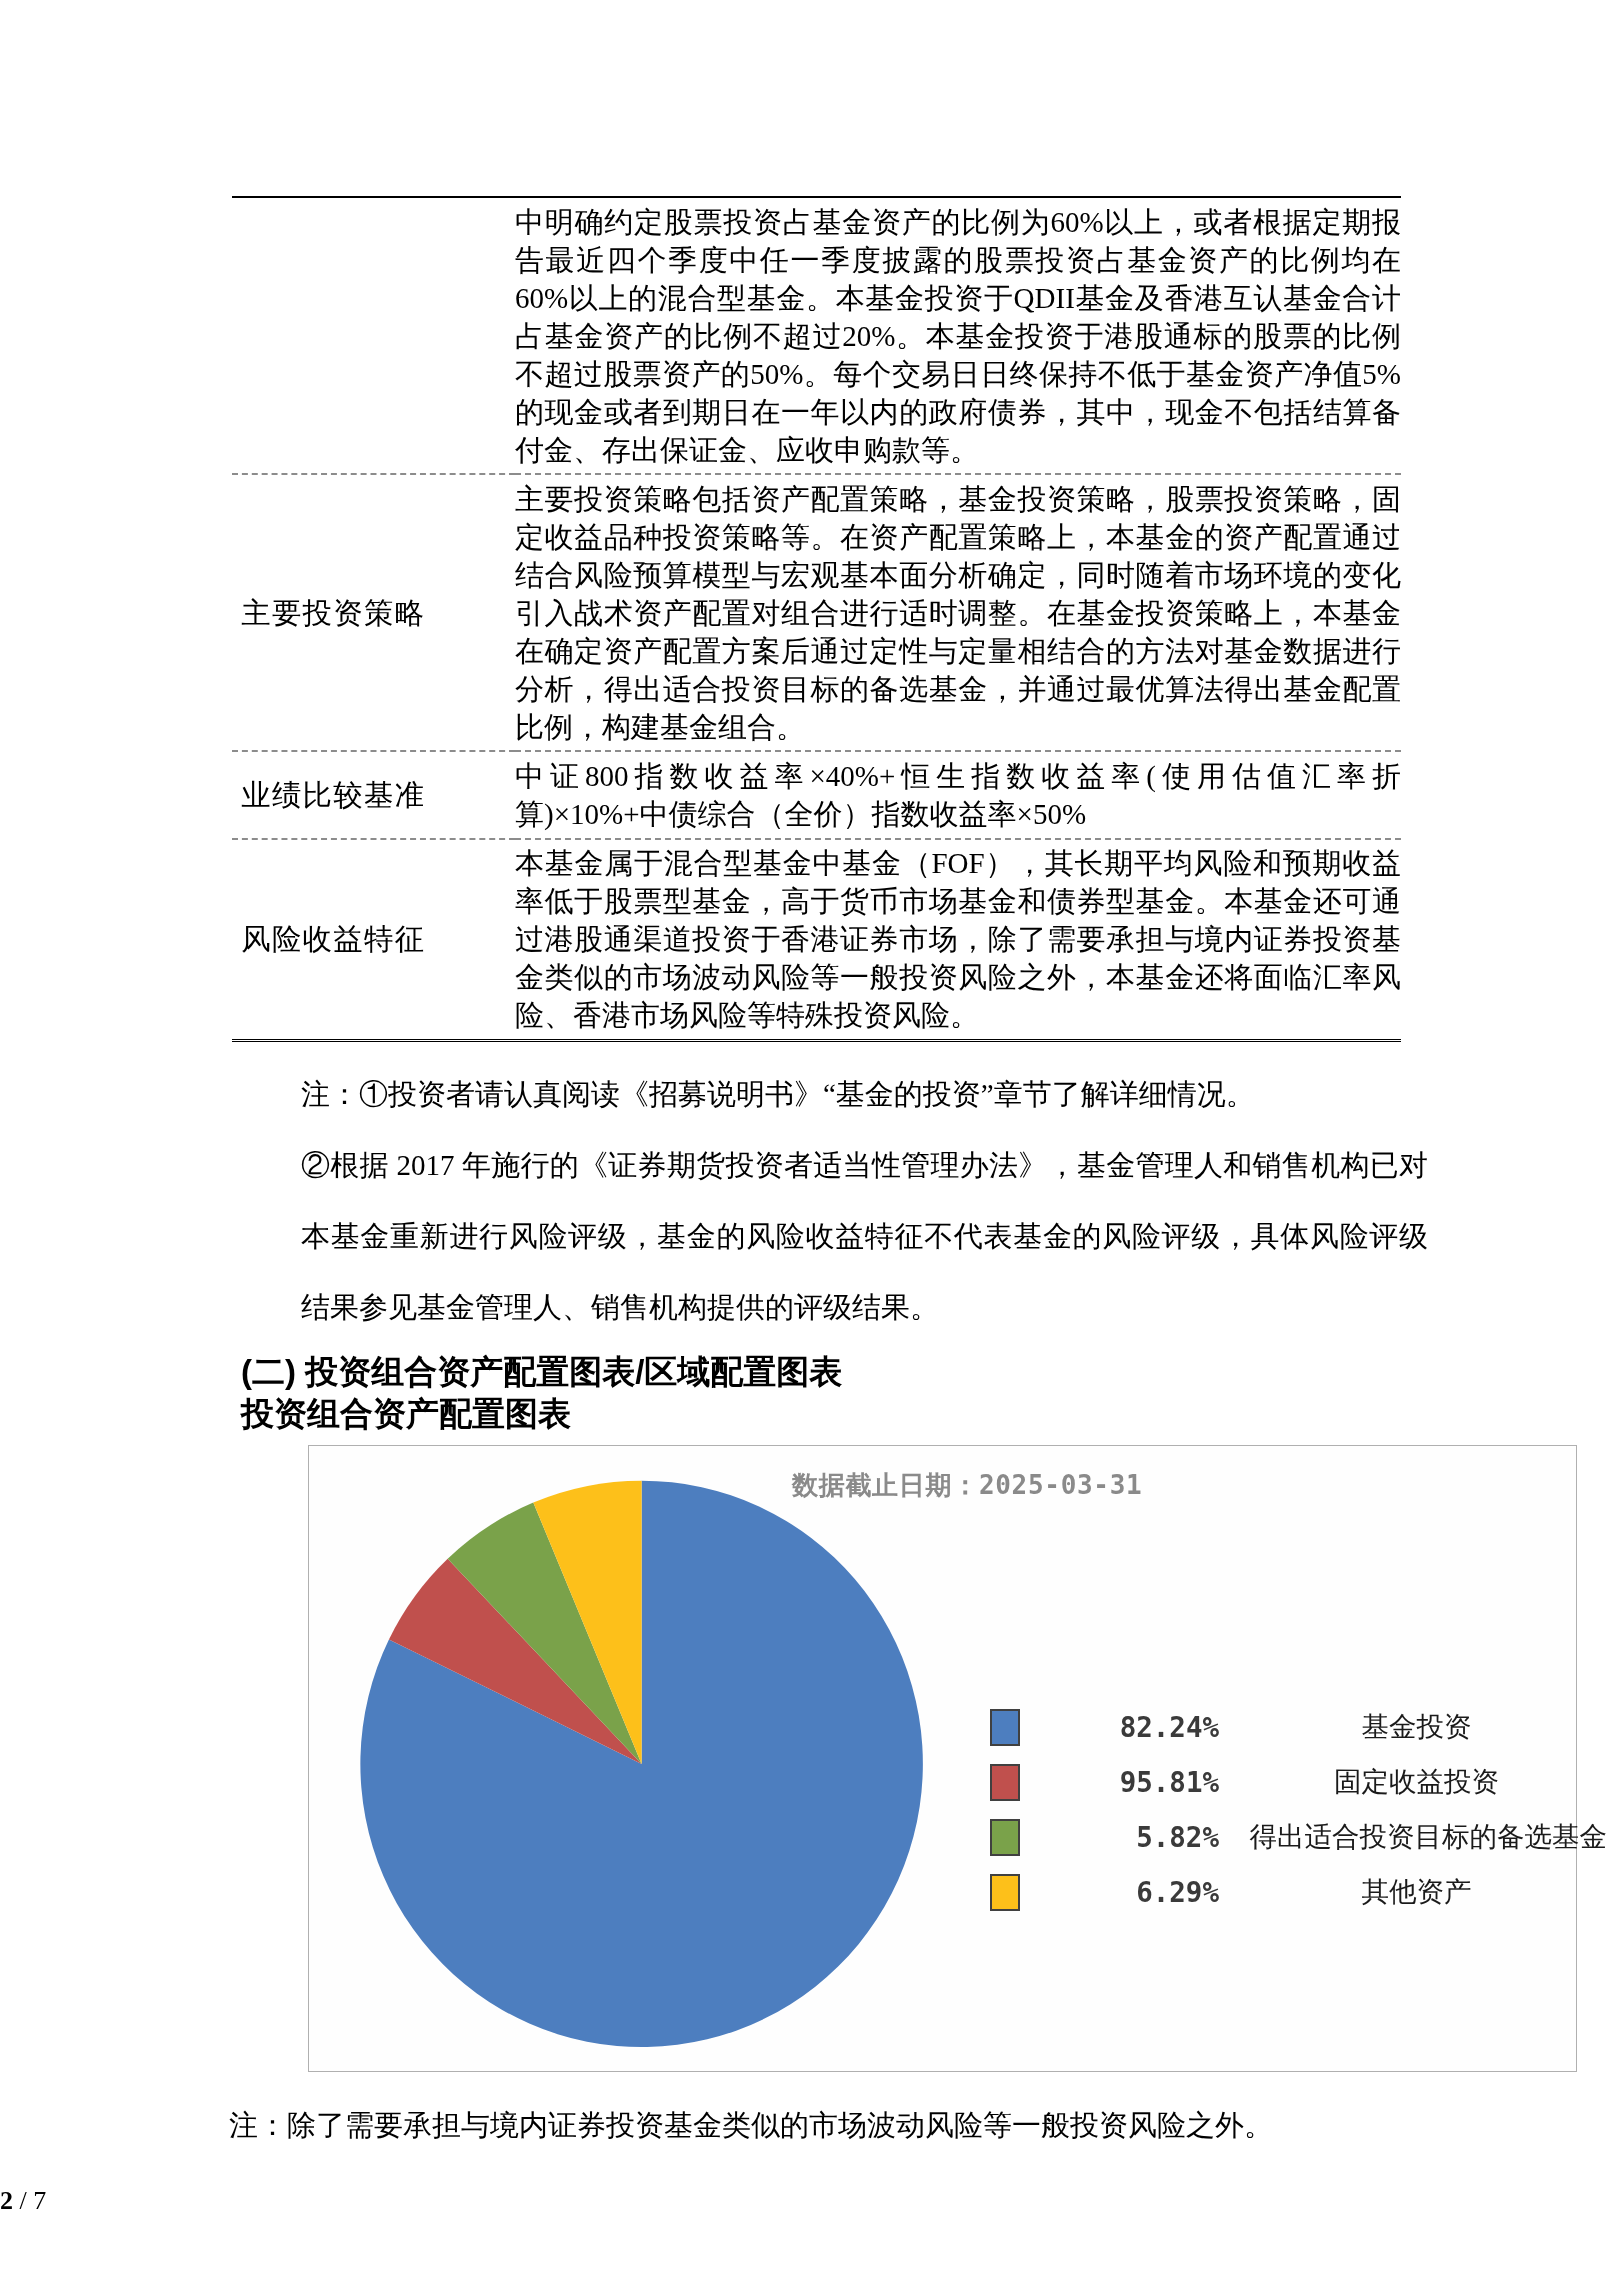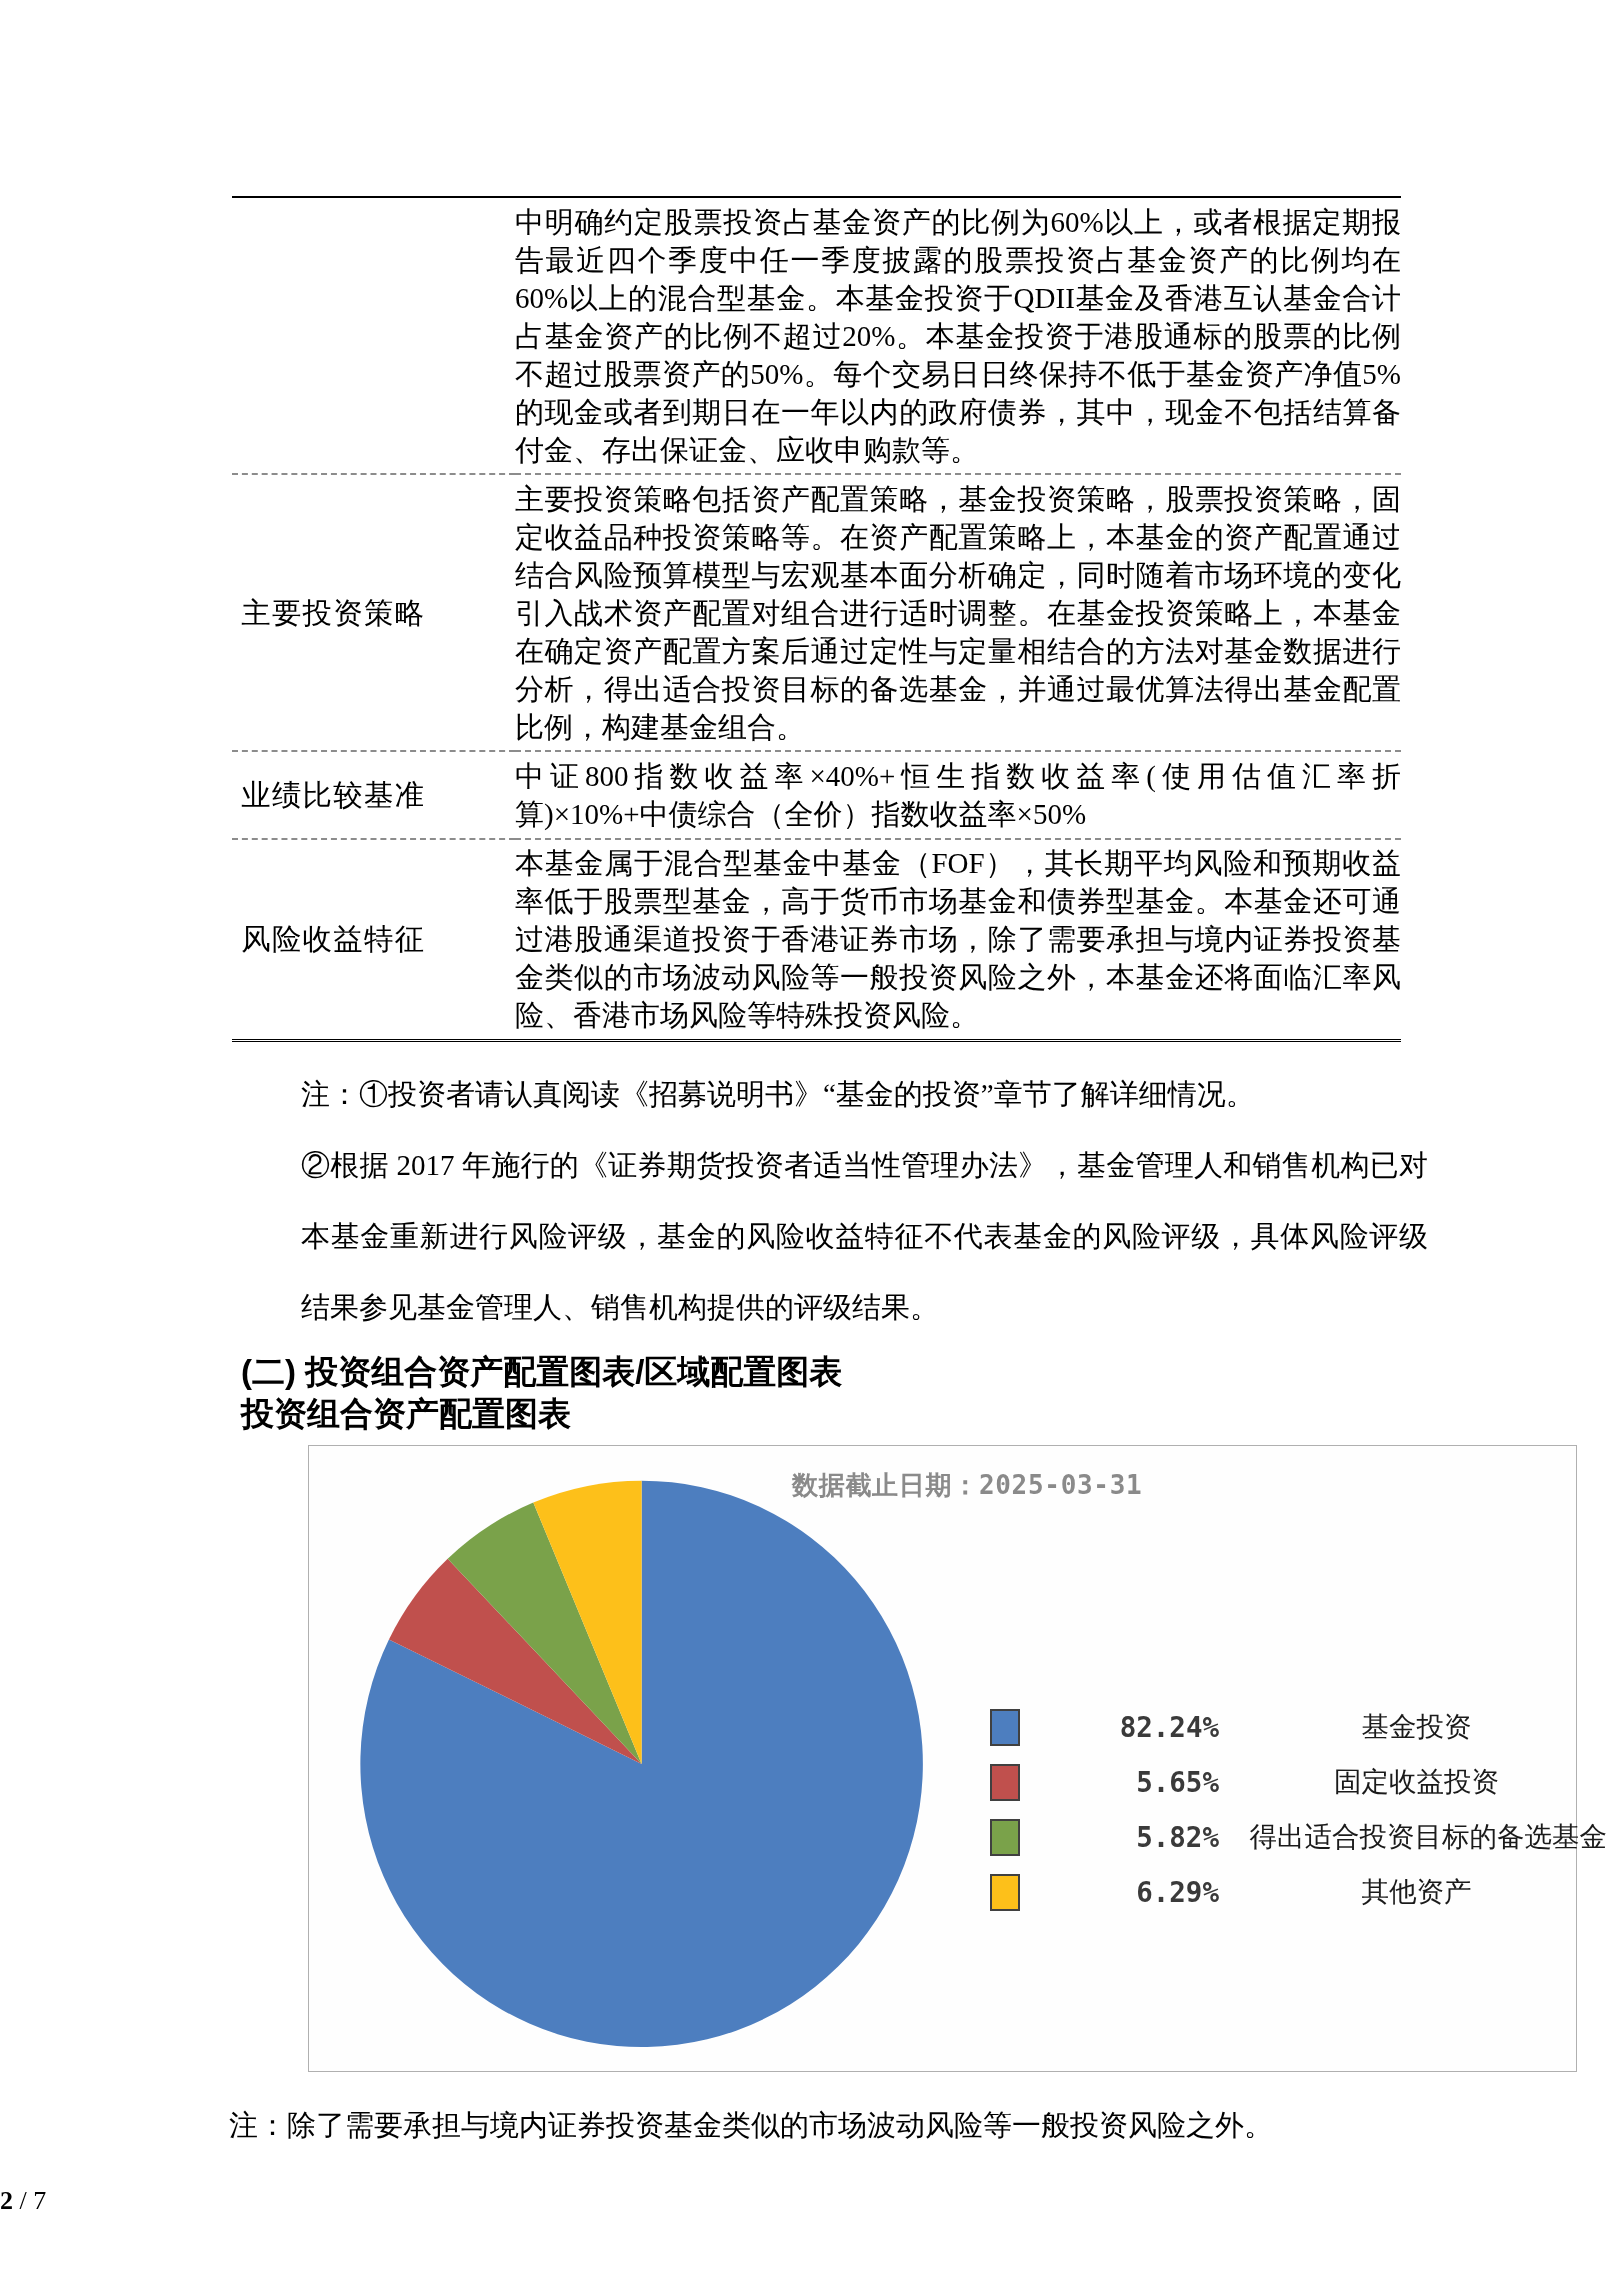--- a/index.html
+++ b/index.html
@@ -167,21 +167,21 @@
       <path d="M 508 486 L 342.4 86.4 A 430 433 0 0 1 508.0 53.0 Z" fill="#fdc01a"></path>
     </svg>
   <div class="legend">
       <div class="legend-row">
         <span class="swatch" style="background: rgb(77, 126, 191);"></span>
         <span class="pct">82.24%</span>
         <span class="lbl">基金投资</span>
       </div>
       <div class="legend-row">
         <span class="swatch" style="background: rgb(192, 80, 77);"></span>
-        <span class="pct">5.65%</span>
+        <span class="pct">95.81%</span>
         <span class="lbl">固定收益投资</span>
       </div>
       <div class="legend-row">
         <span class="swatch" style="background: rgb(122, 162, 74);"></span>
         <span class="pct">5.82%</span>
         <span class="lbl">得出适合投资目标的备选基金</span>
       </div>
       <div class="legend-row">
         <span class="swatch" style="background: rgb(253, 192, 26);"></span>
         <span class="pct">6.29%</span>

